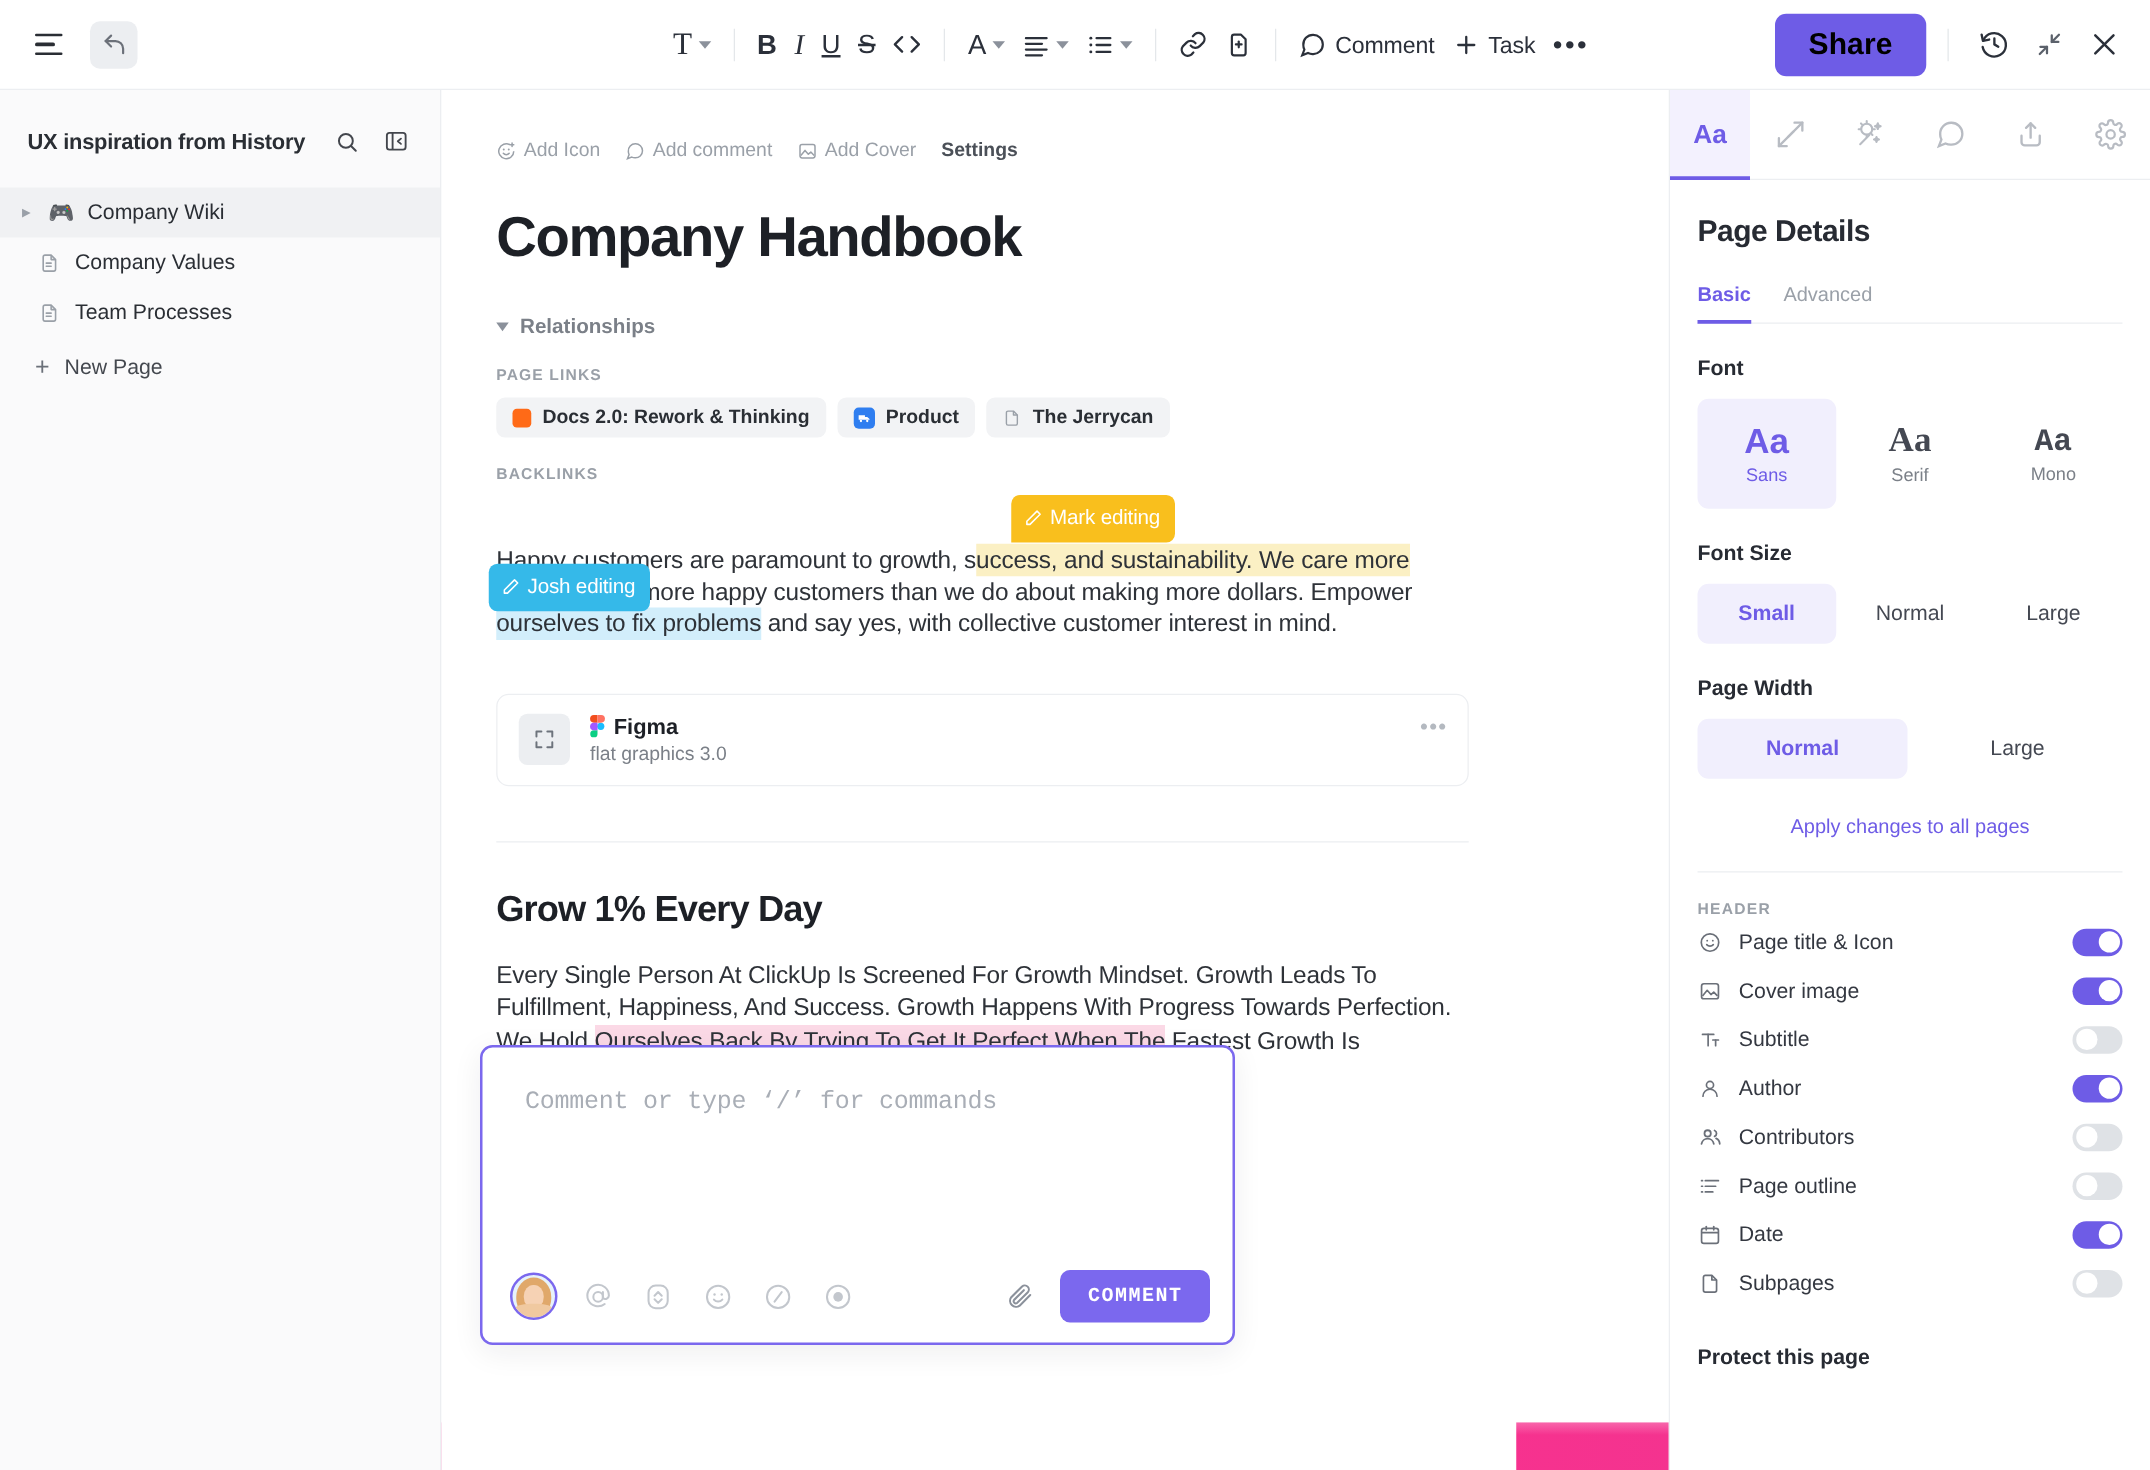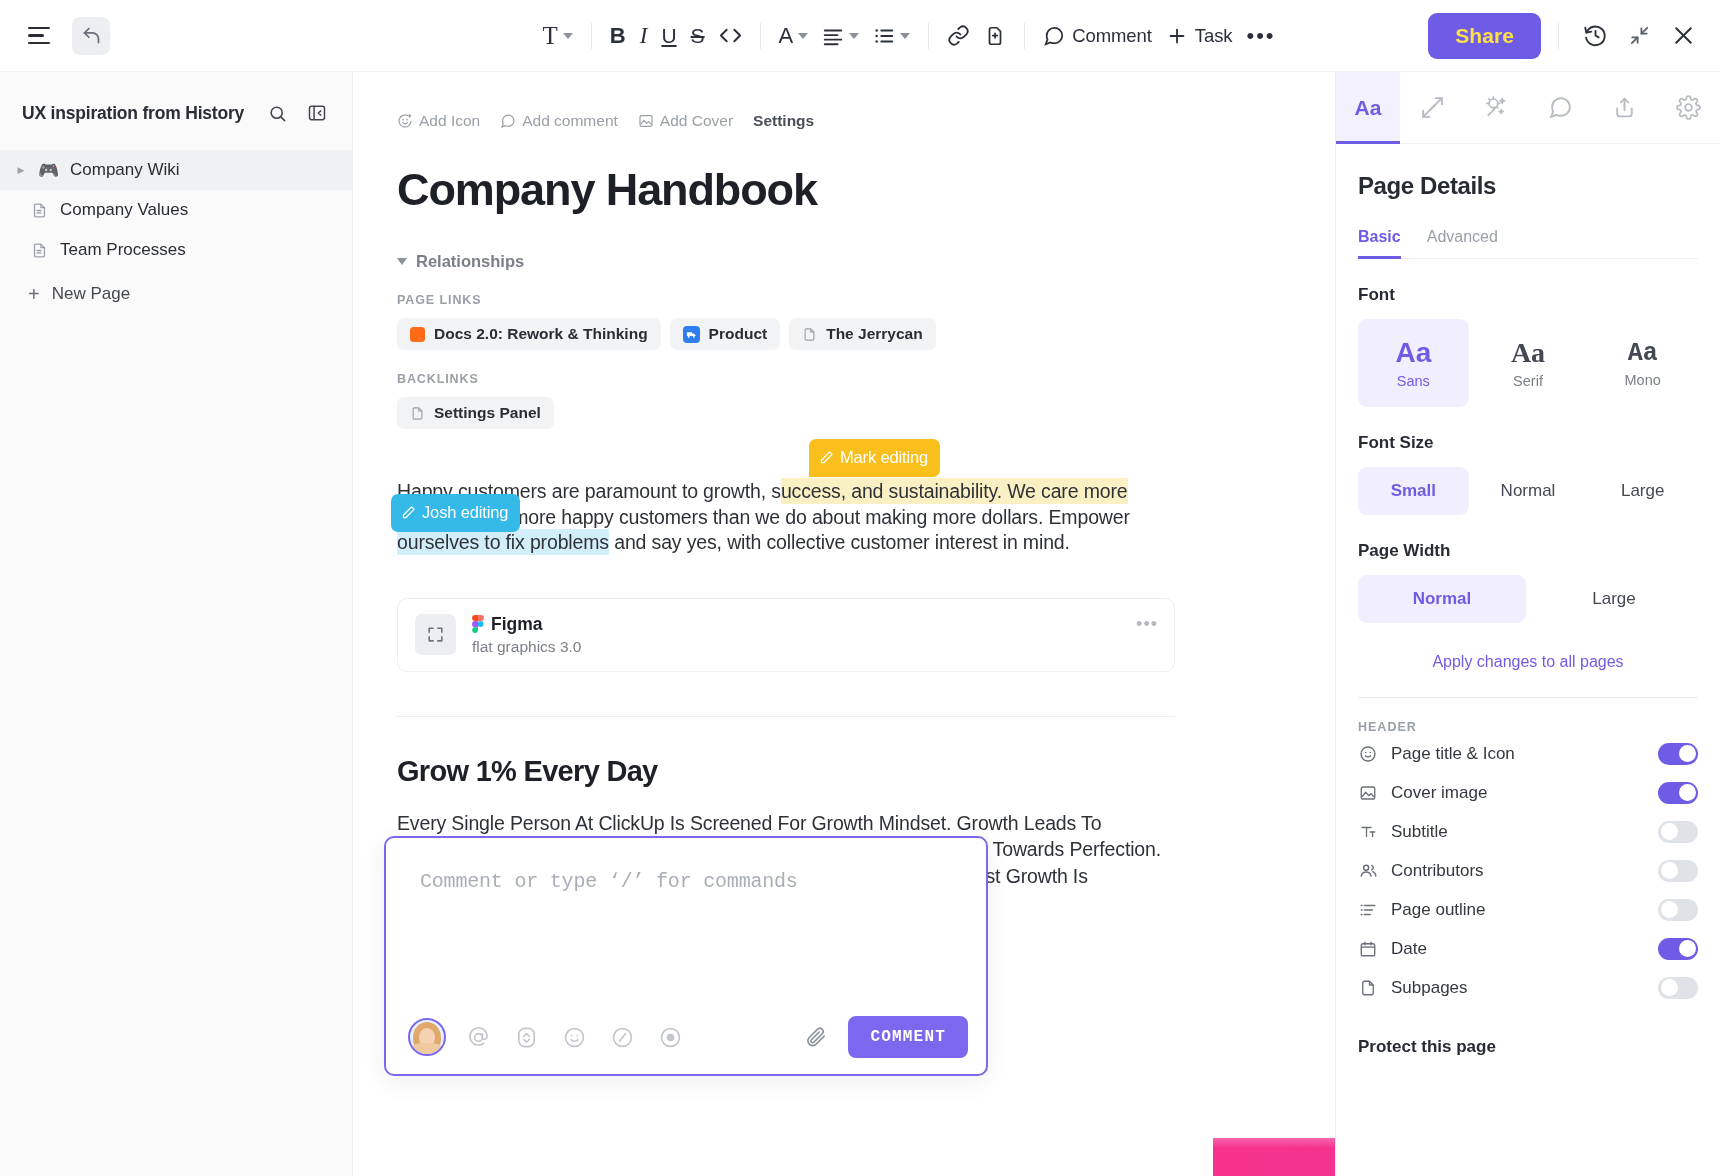--- a/index.html
+++ b/index.html
@@ -56,21 +56,21 @@
   .tb-center { flex:1; display:flex; align-items:center; justify-content:center; gap:0px; }
   .tool { display:flex; align-items:center; justify-content:center; height:40px; padding:0 7px;
           border-radius:7px; cursor:pointer; color:#2b303a; }
   .tool-lbl { font-size:18.5px; color:#2b303a; margin-left:7px; letter-spacing:-0.1px;}
   .caret { width:0; height:0; border-left:5px solid transparent; border-right:5px solid transparent;
            border-top:6px solid #8b919b; margin-left:5px; }
   .divider-v { width:1px; height:26px; background:#e4e7ea; margin:0 11px; }
 
   .tb-right { display:flex; align-items:center; gap:6px; padding-right:18px; }
   .share-btn {
-    background:#6e5ce6; color:#fde047; font-size:21px; font-weight:600;
+    background:#6e5ce6; color:#000000; font-size:24px; font-weight:600;
     padding:11px 27px; border-radius:9px; cursor:pointer; letter-spacing:.1px;
   }
 
   
   .sidebar {
     position:absolute; left:0; top:72px; width:353px; height:1104px;
     background:#fafafb; border-right:1px solid #eceef1; z-index:3;
   }
   .sb-head { display:flex; align-items:center; padding:26px 20px 22px 22px; gap:10px; }
   .sb-title { font-size:17.5px; font-weight:700; color:#2a2e34; flex:1; letter-spacing:-.2px;}
@@ -462,31 +462,20 @@
             <svg width="15" height="15" viewBox="0 0 24 24" fill="none" stroke="#9aa0a8" stroke-width="1.8" stroke-linejoin="round">
               <path d="M14 3H7a2 2 0 0 0-2 2v14a2 2 0 0 0 2 2h10a2 2 0 0 0 2-2V8z"></path>
                 <polyline points="14,3 14,8 19,8"></polyline>
             </svg>
           </span>
           <span>The Jerrycan</span>
         </div>
       </div>
 
       <div class="rel-label">BACKLINKS</div>
-      <div class="chips">
-        <div class="chip">
-          <span>
-            <svg width="15" height="15" viewBox="0 0 24 24" fill="none" stroke="#9aa0a8" stroke-width="1.8" stroke-linejoin="round">
-              <path d="M14 3H7a2 2 0 0 0-2 2v14a2 2 0 0 0 2 2h10a2 2 0 0 0 2-2V8z"></path>
-                <polyline points="14,3 14,8 19,8"></polyline>
-            </svg>
-          </span>
-          <span>Settings Panel</span>
-        </div>
-      </div>
 
       <div class="para">
         <span class="badge mark">
           <svg width="15" height="15" viewBox="0 0 24 24" fill="none" stroke="#fff" stroke-width="2" stroke-linecap="round" stroke-linejoin="round">
             <path d="M17 3l4 4L8 20H4v-4z"></path>
           </svg>
           <span>Mark editing</span>
         </span>
         <span class="badge josh">
           <svg width="15" height="15" viewBox="0 0 24 24" fill="none" stroke="#fff" stroke-width="2" stroke-linecap="round" stroke-linejoin="round">
@@ -710,20 +699,32 @@
             <line x1="15" y1="12" x2="21" y2="12"></line>
               <line x1="18" y1="12" x2="18" y2="18"></line>
           </svg>
         </span>
         <span class="toggle-txt">Subtitle</span>
         <span class="switch">
             <i></i>
           </span>
       </div>
 
+      <div class="toggle-row">
+        <span class="toggle-ico">
+          <svg width="18" height="18" viewBox="0 0 24 24" fill="none" stroke="#6b7079" stroke-width="1.8" stroke-linecap="round">
+            <circle cx="12" cy="8" r="3.8"></circle>
+              <path d="M4.5 20a7.5 7.5 0 0 1 15 0"></path>
+          </svg>
+        </span>
+        <span class="toggle-txt">Author</span>
+        <span class="switch on">
+            <i></i>
+          </span>
+      </div>
 
       <div class="toggle-row">
         <span class="toggle-ico">
           <svg width="19" height="19" viewBox="0 0 24 24" fill="none" stroke="#6b7079" stroke-width="1.8" stroke-linecap="round">
             <circle cx="9" cy="8.5" r="3.2"></circle>
               <path d="M2.8 19a6.3 6.3 0 0 1 12.4 0"></path>
             <path d="M16 5.6a3.2 3.2 0 0 1 0 5.9"></path>
               <path d="M17.5 13.5a6.3 6.3 0 0 1 3.7 5.5"></path>
           </svg>
         </span>

